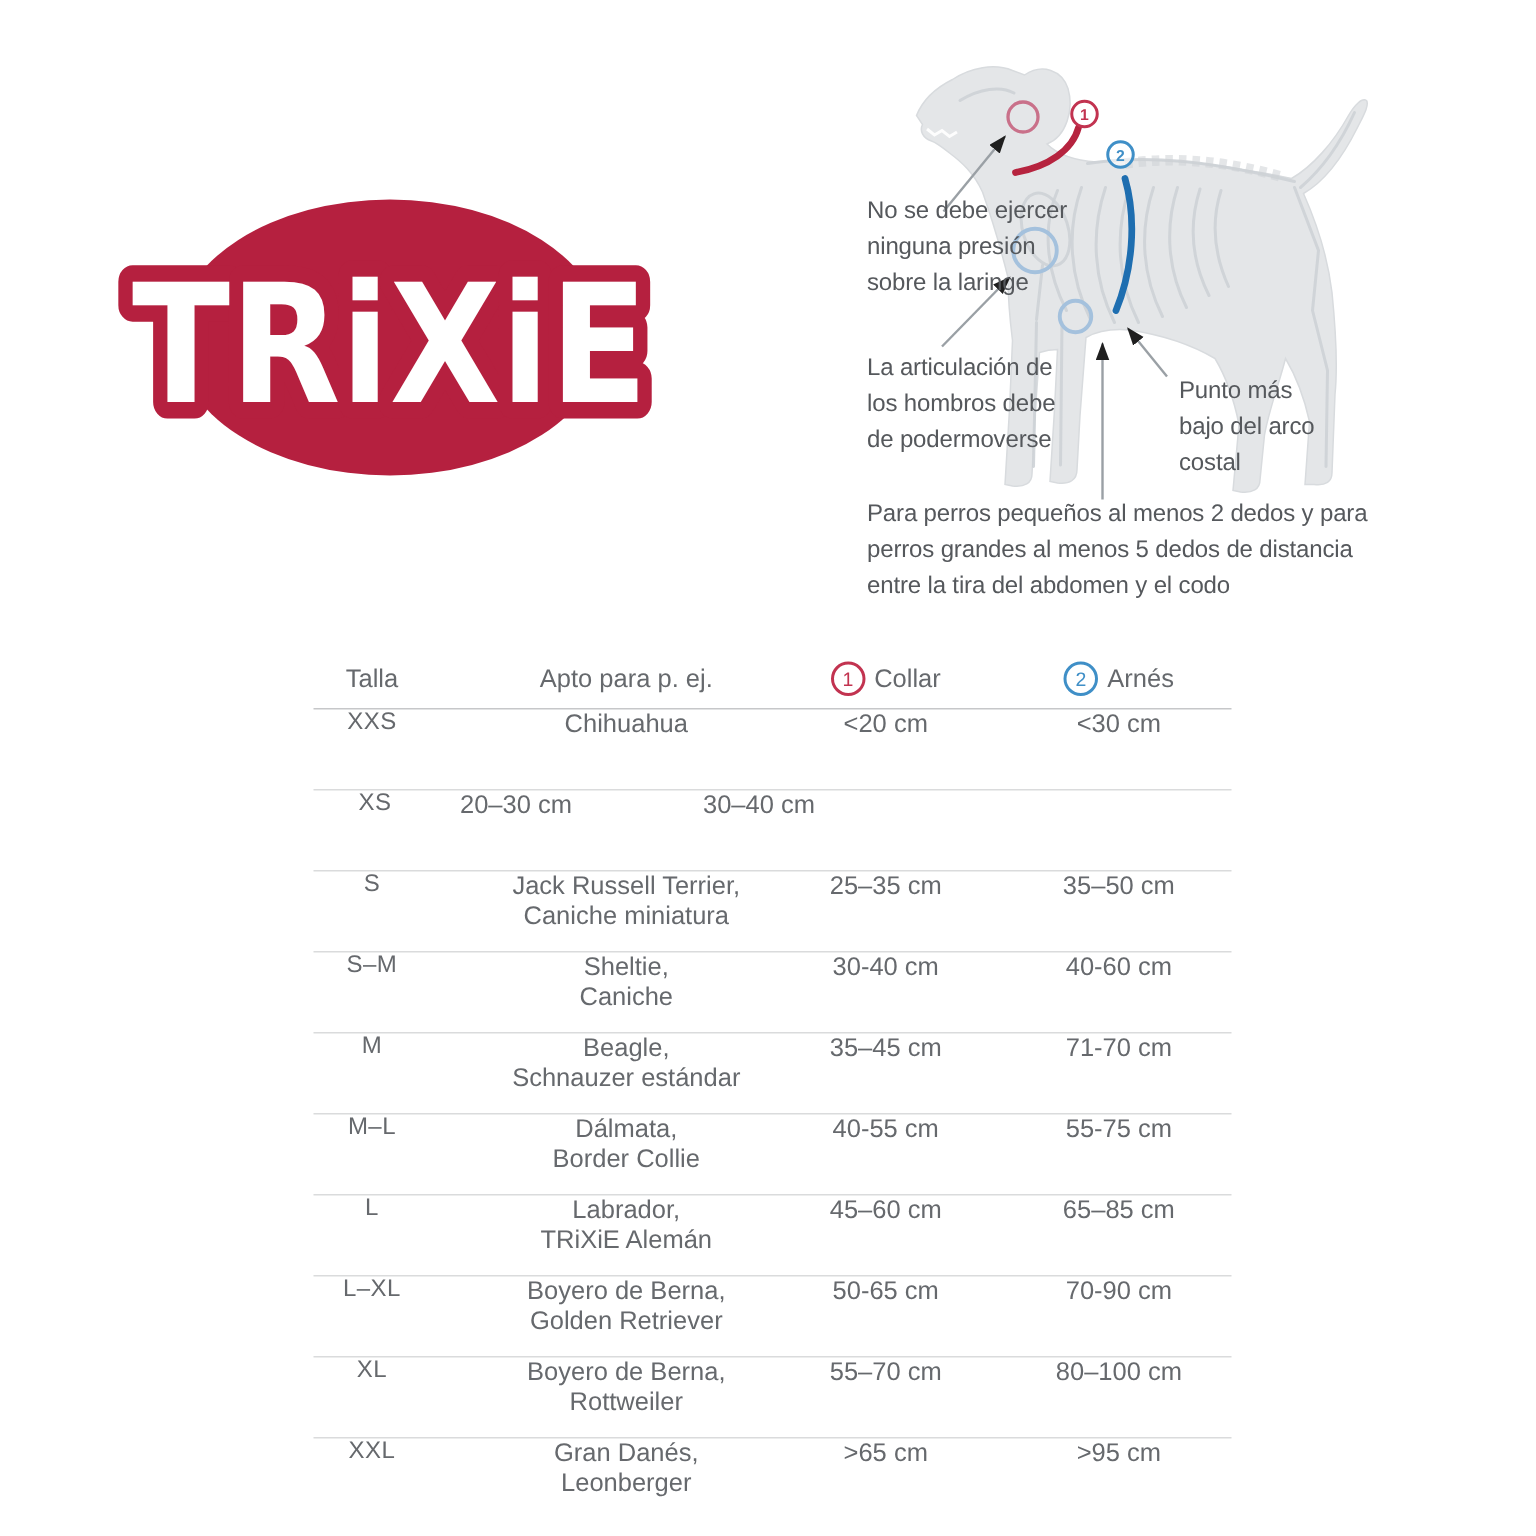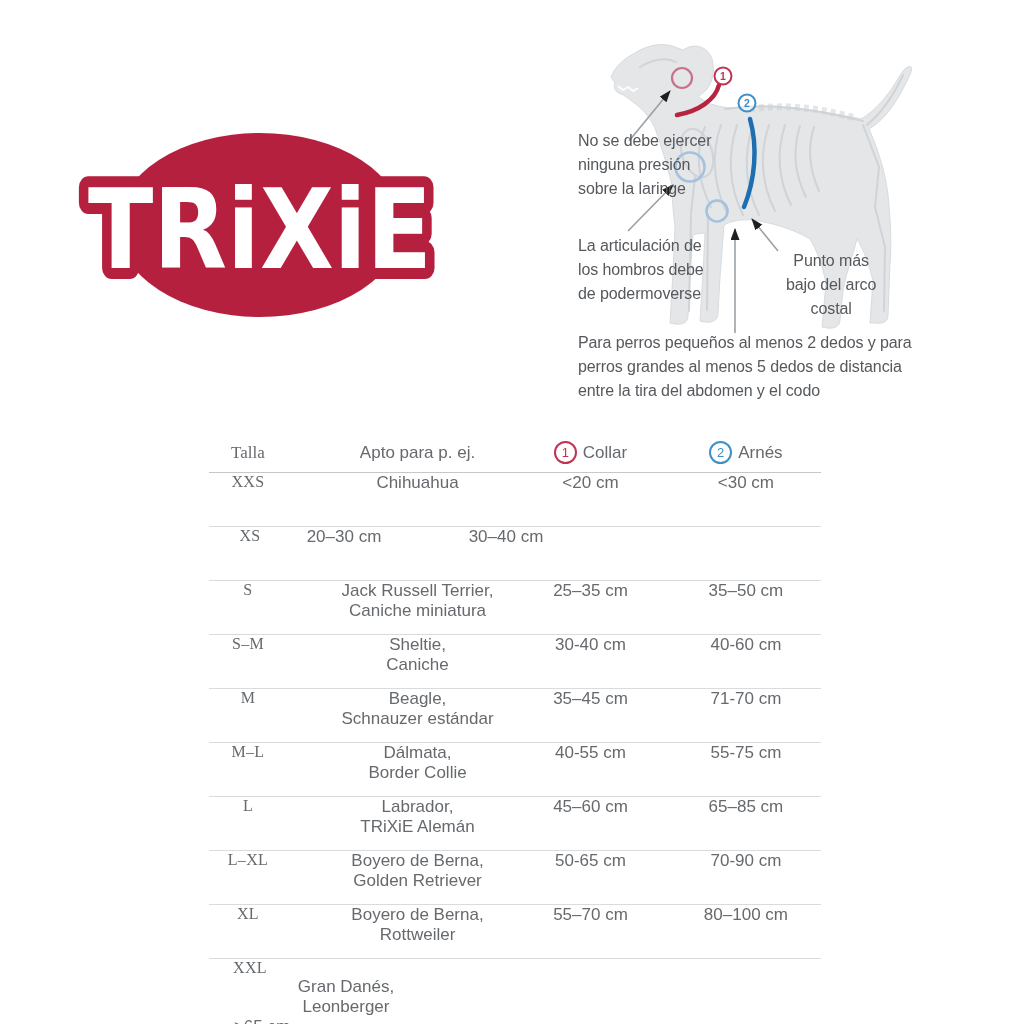--- a/index.html
+++ b/index.html
@@ -36,30 +36,30 @@
   .badge-num.b{fill:var(--badge_blue);}
   .leader{stroke:var(--leader_gray);stroke-width:1.6;fill:none;}
 
   
   .note{
     position:absolute;font-size:16px;line-height:24px;color:var(--note_text);
     white-space:pre-line;letter-spacing:-0.1px;margin-left:46px;
   }
   #note-larynx{left:532px;top:129px;}
   #note-shoulder{left:532px;top:234px;}
-  #note-rib{left:740px;top:249px;text-align:center;}
+  #note-rib{left:740px;top:249px;}
   #note-belly{left:532px;top:331px;}
 
   
   #table{left:209px;top:433px;width:612px;color:var(--table_text);}
   .thead{display:flex;align-items:center;height:39px;border-bottom:1.5px solid var(--divider_strong);font-size:17px;}
   .trow{display:flex;align-items:flex-start;height:53px;border-bottom:1px solid var(--divider);font-size:17px;}
-  .trow:last-child{border-bottom:none;flex-direction:column;}
+  .trow:last-child{border-bottom:none;}
   .c{display:flex;align-items:center;justify-content:center;text-align:center;}
-  .c1{width:82px;font-family:Liberation Serif, serif;}
+  .c1{width:82px;}
   .c2{width:258px;padding-left:8px;box-sizing:content-box;}
   .c3{width:106px;}
   .c4{width:158px;padding-left:30px;}
   .breed{line-height:20px;white-space:pre-line;}
   .size{font-size:16px;letter-spacing:.3px;}
   .badge{
     display:inline-flex;align-items:center;justify-content:center;
     width:19px;height:19px;border-radius:50%;border:2px solid;
     font-size:13px;margin-right:6px;flex:0 0 auto;
   }

